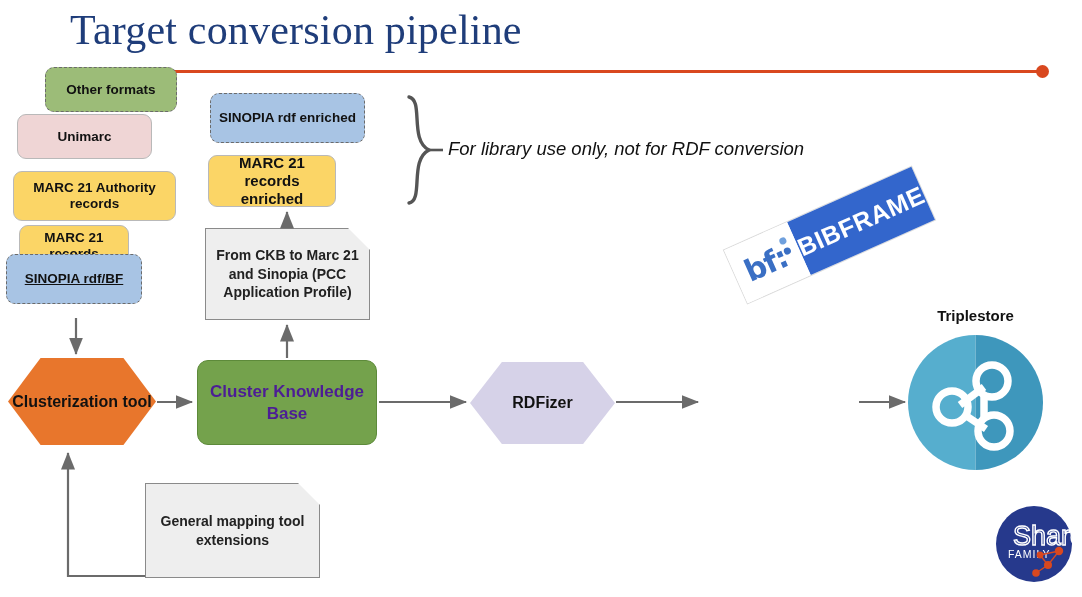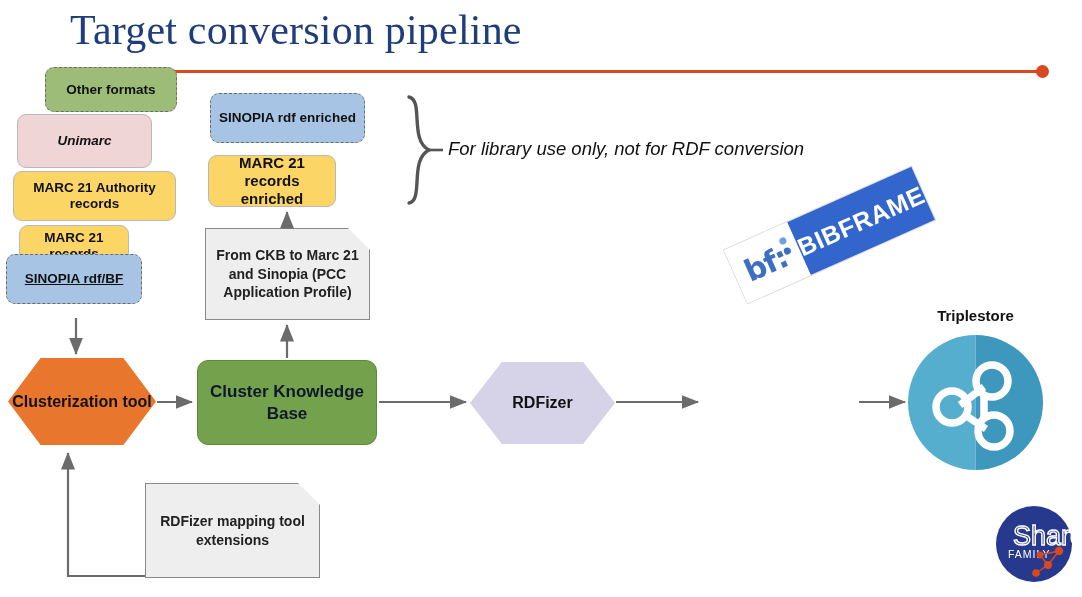--- a/index.html
+++ b/index.html
@@ -42,21 +42,21 @@
     clip-path:polygon(22% 0%, 78% 0%, 100% 50%, 78% 100%, 22% 100%, 0% 50%);
     display:flex;align-items:center;justify-content:center;text-align:center;
     font-weight:bold;font-size:16px;color:#111;line-height:1.2;}
   .hex-orange{background:#E8762C;}
   .hex-purple{background:#D6D2E8;}
 
   
   .kb{position:absolute;box-sizing:border-box;background:#74A24C;
       border:1.2px solid #5d8a3a;border-radius:11px;
       display:flex;align-items:center;justify-content:center;text-align:center;
-      font-weight:bold;font-size:17px;color:#0f172a;line-height:1.25;}
+      font-weight:bold;font-size:17px;color:#4c1d95;line-height:1.25;}
 
   
   .nquads{position:absolute;box-sizing:border-box;background:#EDD8DC;
       border:1.2px solid #b79aa0;border-radius:7px;
       display:flex;align-items:center;justify-content:center;
       font-size:15px;color:#222;}
 
   
   .annot{position:absolute;font-style:italic;font-size:18.5px;color:#111;white-space:nowrap;}
 
@@ -92,21 +92,21 @@
 
   <div id="page-title">Target conversion pipeline</div>
 
   <div class="red-rule"></div>
   <div class="red-dot"></div>
 
   <div class="rbox green-src dashed" style="left:21px;top:67px;width:132px;height:45px;margin-left:24px;">
     <span>Other formats</span>
   </div>
 
-  <div class="rbox pink-src solid" style="left:17px;top:114px;width:135px;height:54px;font-style:italic;">
+  <div class="rbox pink-src solid" style="left:17px;top:114px;width:135px;height:45px;">
     <span>Unimarc</span>
   </div>
 
   <div class="rbox yellow-src solid" style="left:13px;top:171px;width:163px;height:50px;">
     <span>MARC 21 Authority records</span>
   </div>
 
   <div class="rbox yellow-src solid" style="left:19px;top:225px;width:110px;height:42px;">
     <span>MARC 21 records</span>
   </div>
@@ -123,21 +123,21 @@
     <span>MARC 21 records enriched</span>
   </div>
 
   <div class="annot" style="left:448px;top:138px;">For library use only, not for RDF conversion</div>
 
   <div class="docshape" style="left:205px;top:228px;width:165px;height:92px;">
     <span>From CKB to Marc 21 and Sinopia (PCC Application Profile)</span>
   </div>
 
   <div class="docshape" style="left:145px;top:483px;width:175px;height:95px;">
-    <span>RDFizer mapping tool extensions</span>
+    <span>General mapping tool extensions</span>
   </div>
 
   <div class="hex hex-orange" style="left:8px;top:358px;width:148px;height:87px;">
     <span>Clusterization tool</span>
   </div>
 
   <div class="kb" style="left:197px;top:360px;width:180px;height:85px;">
     <span>Cluster Knowledge Base</span>
   </div>
 

